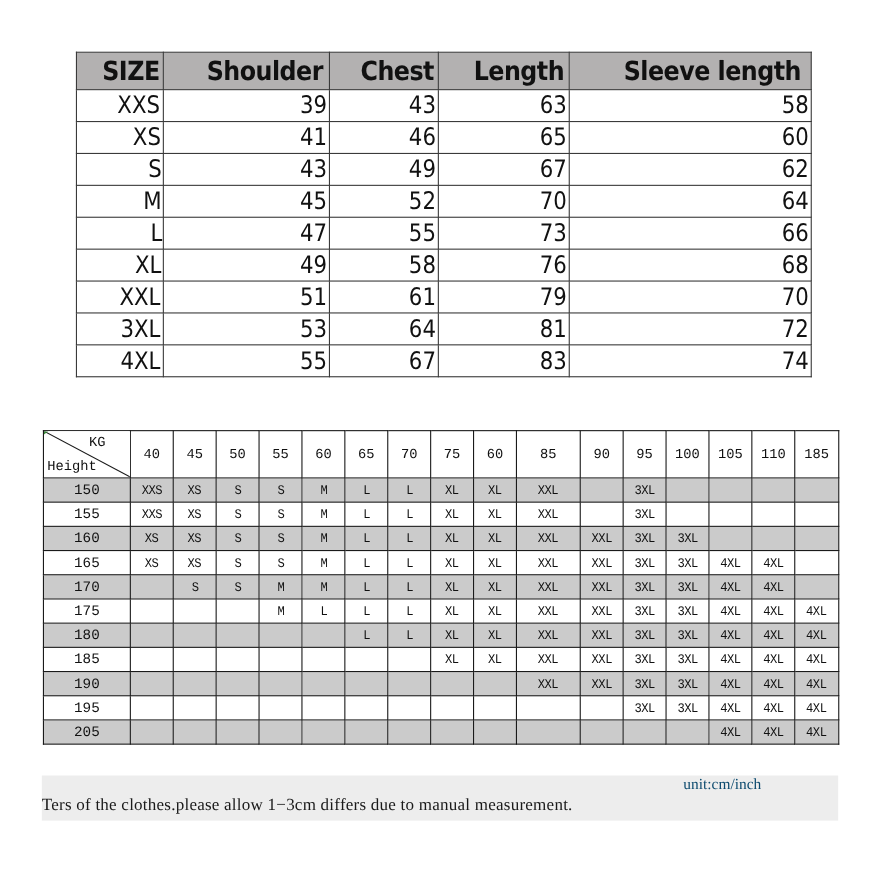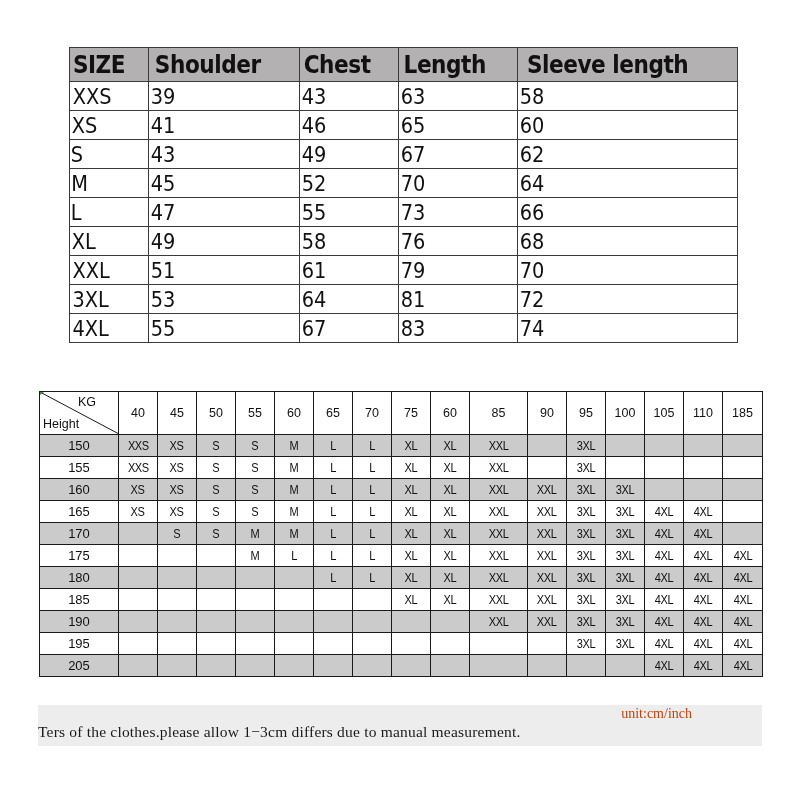--- a/index.html
+++ b/index.html
@@ -8,41 +8,41 @@
     
     #measure-table {
       position: absolute; left: 69px; top: 47px;
       border-collapse: collapse;
       table-layout: fixed;
       font-family: "Liberation Sans", sans-serif;
       color: #111;
     }
     #measure-table th, #measure-table td {
       border: 1.5px solid #3a3a3a;
-      text-align: left; vertical-align: middle;
+      text-align: right; vertical-align: middle;
       padding: 0; overflow: hidden; white-space: nowrap;
     }
     #measure-table th {
       height: 33px; background: #b3b1b1;
       font-size: 24px; font-weight: bold; letter-spacing: -0.5px;
       font-family: "DejaVu Sans", sans-serif;
     }
     #measure-table td {
       height: 28px; font-size: 22px; background: #fff;
       font-family: "DejaVu Sans", sans-serif; font-weight: normal;
       transform-origin: center;
     }
     #measure-table td span { display: inline-block; transform: scaleX(0.88); }
     #measure-table th span { display: inline-block; transform: scaleX(0.9); }
 
     
     #fit-table {
       position: absolute; left: 39px; top: 391px;
       border-collapse: collapse; table-layout: fixed;
-      font-family: Liberation Sans, sans-serif; color: #111;
+      font-family: Liberation Mono, monospace; color: #111;
     }
     #fit-table th, #fit-table td {
       border: 1px solid #1a1a1a; text-align: center; vertical-align: middle;
       padding: 0; white-space: nowrap; overflow: hidden;
     }
     #fit-table thead th {
       height: 42px; font-size: 12.5px; font-weight: normal; background: #fff;
     }
     #fit-table tbody td {
       height: 21px; font-size: 12px;
@@ -57,21 +57,21 @@
     .diag-kg { position: absolute; right: 22px; top: 3px; font-size: 12.5px; }
     .diag-height { position: absolute; left: 3px; bottom: 3px; font-size: 12.5px; }
 
     
     #note-band {
       position: absolute; left: 38px; top: 705px; width: 724px; height: 41px;
       background: #ededed;
     }
     #unit-label {
       position: absolute; right: 70px; top: 1px;
-      font-family: "Liberation Serif", serif; font-size: 14px; color: #c2410c;
+      font-family: "Liberation Serif", serif; font-size: 14px; color: #0c4a6e;
     }
     #note-text {
       position: absolute; left: 0; right: 0; top: 18px; text-align: left;
       font-family: "Liberation Serif", serif; font-size: 15.5px; color: #1a1a1a;
       letter-spacing: 0.2px;
     }
   </style>
 </head>
 <body>
 

